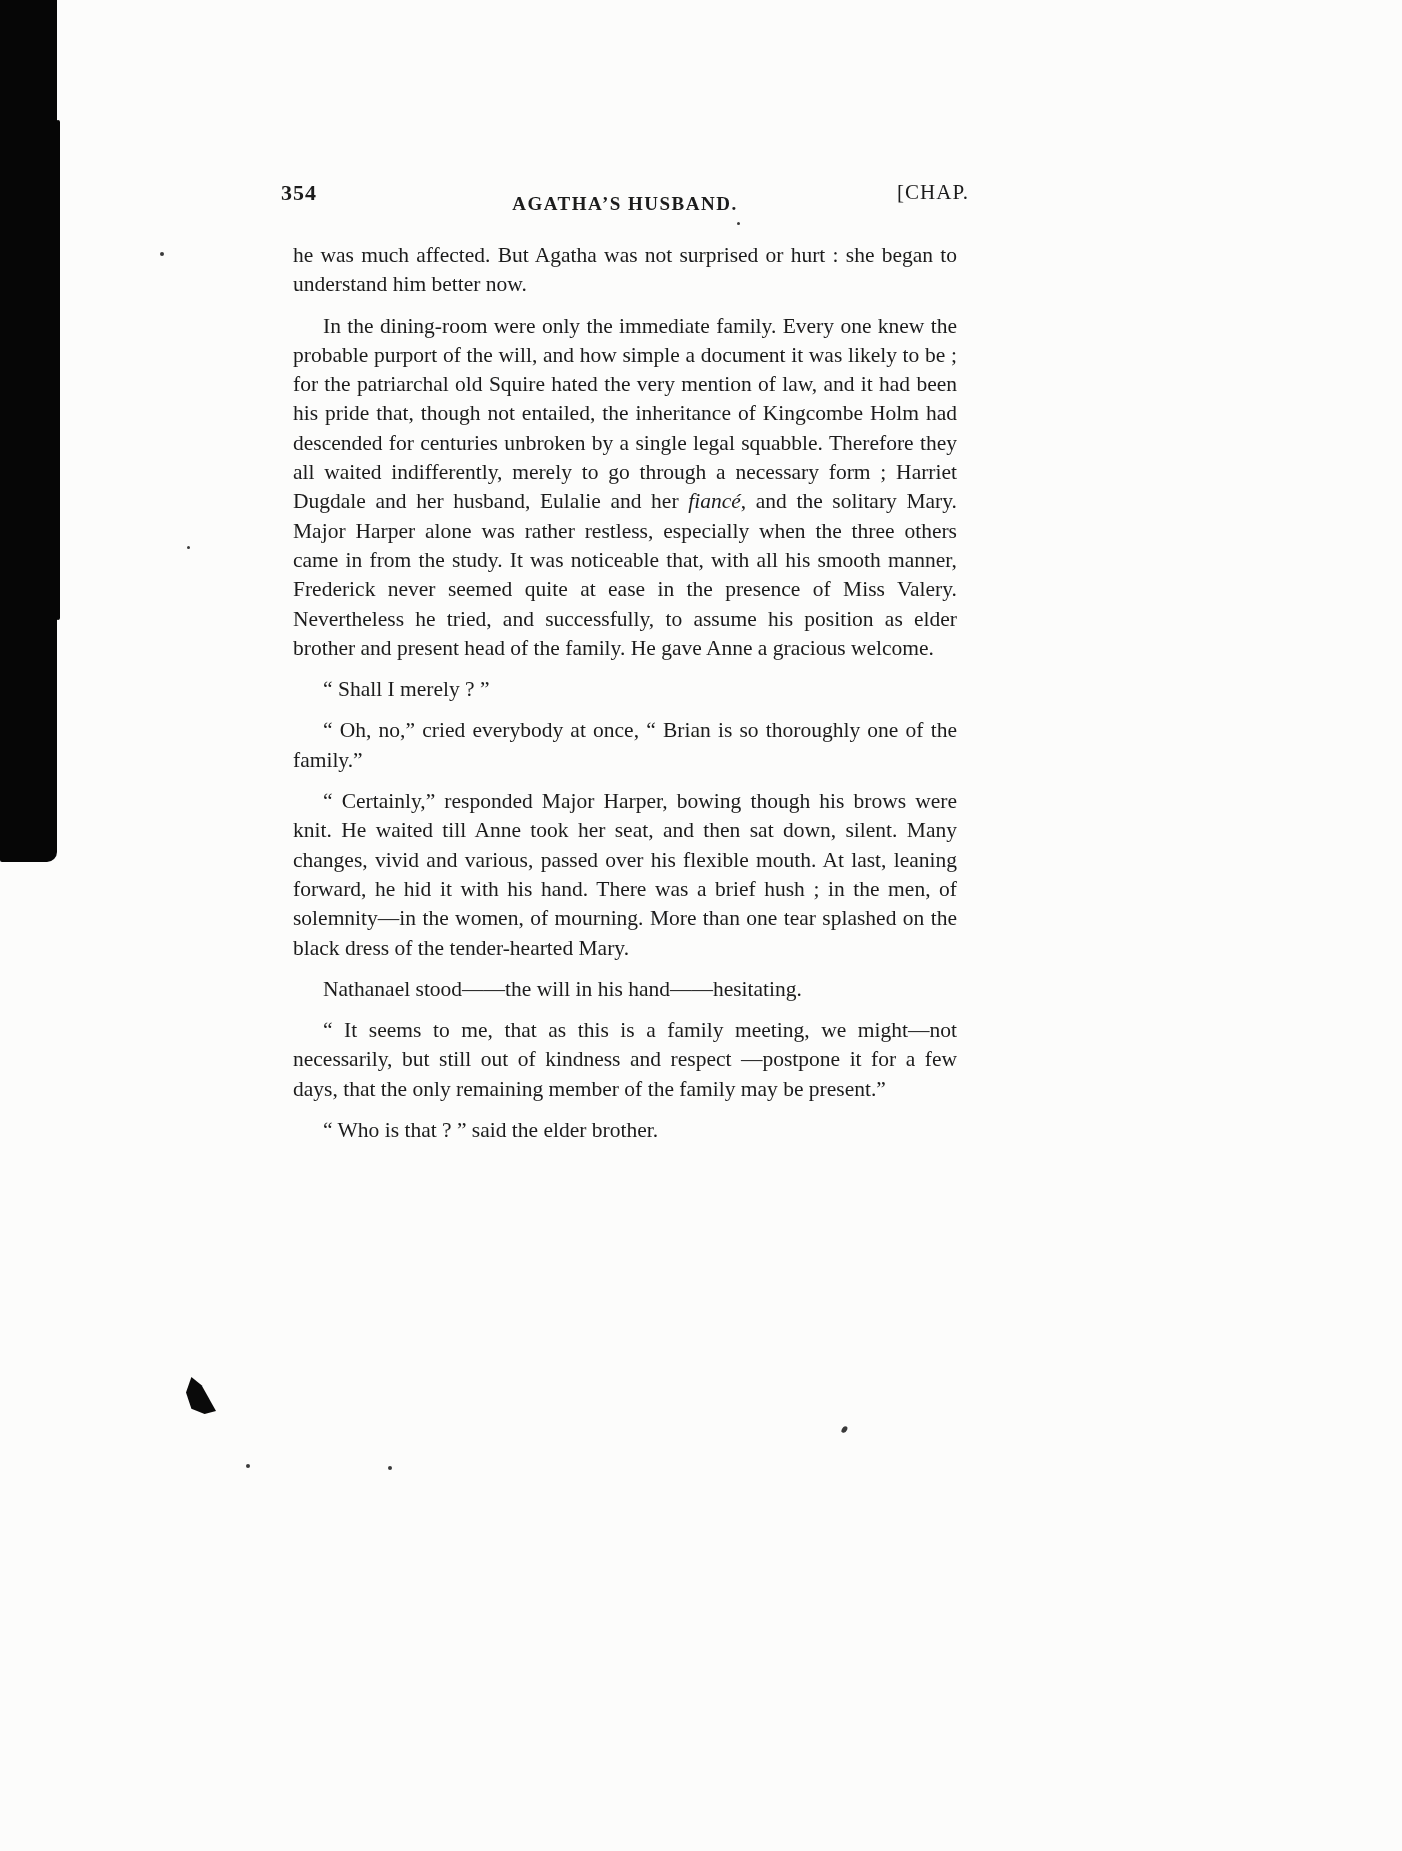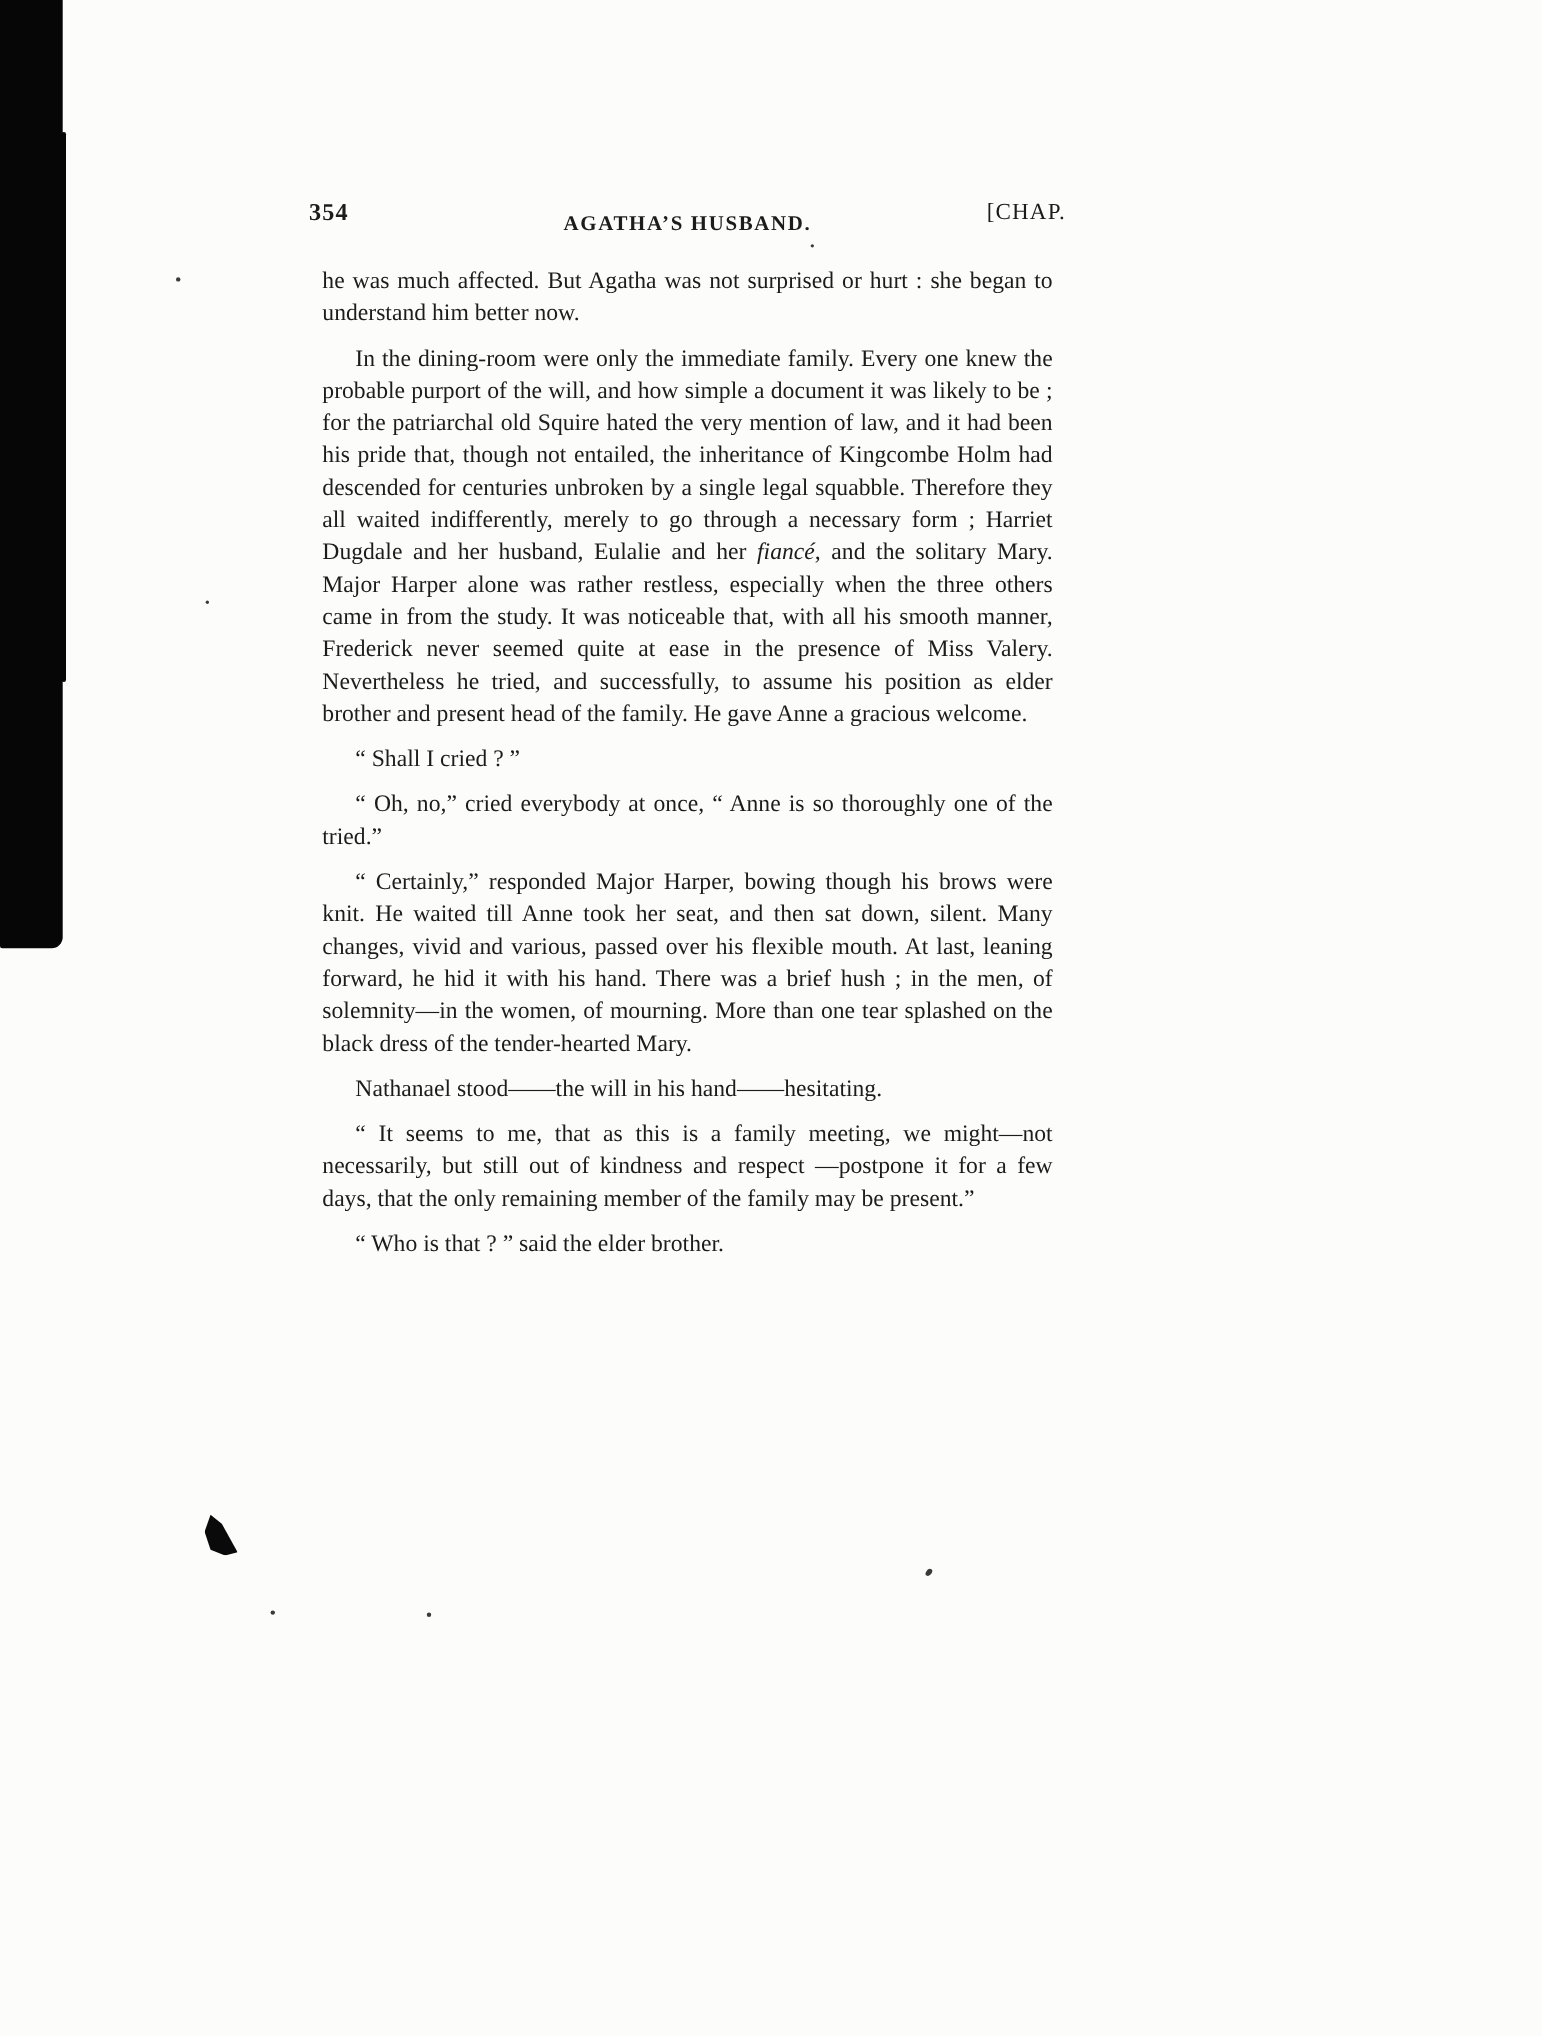--- a/index.html
+++ b/index.html
@@ -119,22 +119,22 @@
 
   <div class="header">
     <span class="pagenum">354</span>
     <span class="running-title">AGATHA’S HUSBAND.</span>
     <span class="chap">[CHAP.</span>
   </div>
 
   <div class="body-text">
     <p class="noindent">he was much affected.  But Agatha was not surprised or hurt : she began to understand him better now.</p>
     <p><span>In the dining-room were only the immediate family. Every one knew the probable purport of the will, and how simple a document it was likely to be ; for the patriarchal old Squire hated the very mention of law, and it had been his pride that, though not entailed, the inheritance of Kingcombe Holm had descended for centuries unbroken by a single legal squabble.  Therefore they all waited indifferently, merely to go through a necessary form ; Harriet Dugdale and her husband, Eulalie and her </span><i>fiancé</i><span>, and the solitary Mary.  Major Harper alone was rather restless, especially when the three others came in from the study. It was noticeable that, with all his smooth manner, Frederick never seemed quite at ease in the presence of Miss Valery.  Nevertheless he tried, and successfully, to assume his position as elder brother and present head of the family. He gave Anne a gracious welcome.</span></p>
-    <p>“ Shall I cried ? ”</p>
-    <p>“ Oh, no,” cried everybody at once, “ Anne is so thoroughly one of the tried.”</p>
+    <p>“ Shall I merely ? ”</p>
+    <p>“ Oh, no,” cried everybody at once, “ Brian is so thoroughly one of the family.”</p>
     <p>“ Certainly,” responded Major Harper, bowing though his brows were knit.  He waited till Anne took her seat, and then sat down, silent.  Many changes, vivid and various, passed over his flexible mouth.  At last, leaning forward, he hid it with his hand.  There was a brief hush ; in the men, of solemnity—in the women, of mourning. More than one tear splashed on the black dress of the tender-hearted Mary.</p>
     <p>Nathanael stood——the will in his hand——hesitating.</p>
     <p>“ It seems to me, that as this is a family meeting, we might—not necessarily, but still out of kindness and respect —postpone it for a few days, that the only remaining member of the family may be present.”</p>
     <p>“ Who is that ? ” said the elder brother.</p>
   </div>
 
   <div class="ink-blot"></div>
 
   <div class="speck s1"></div>
   <div class="speck s2"></div>

